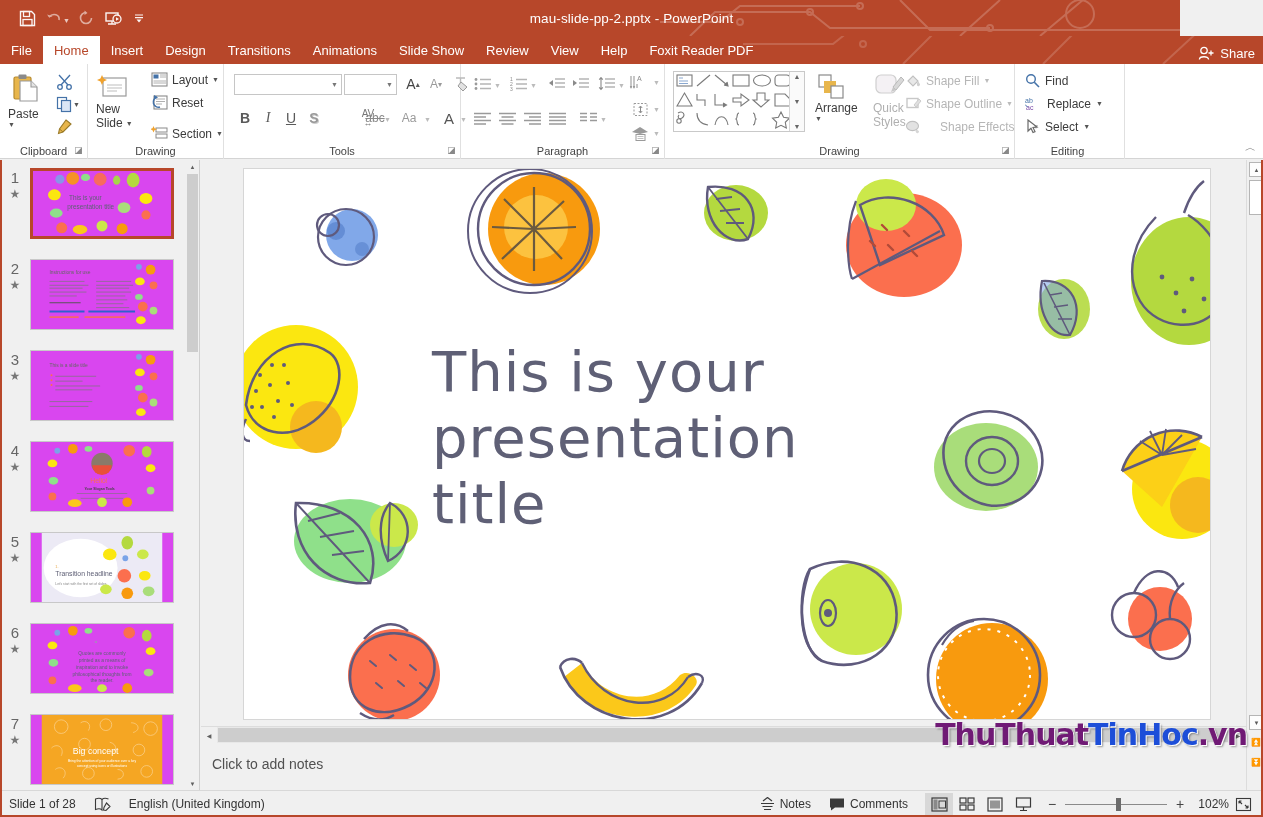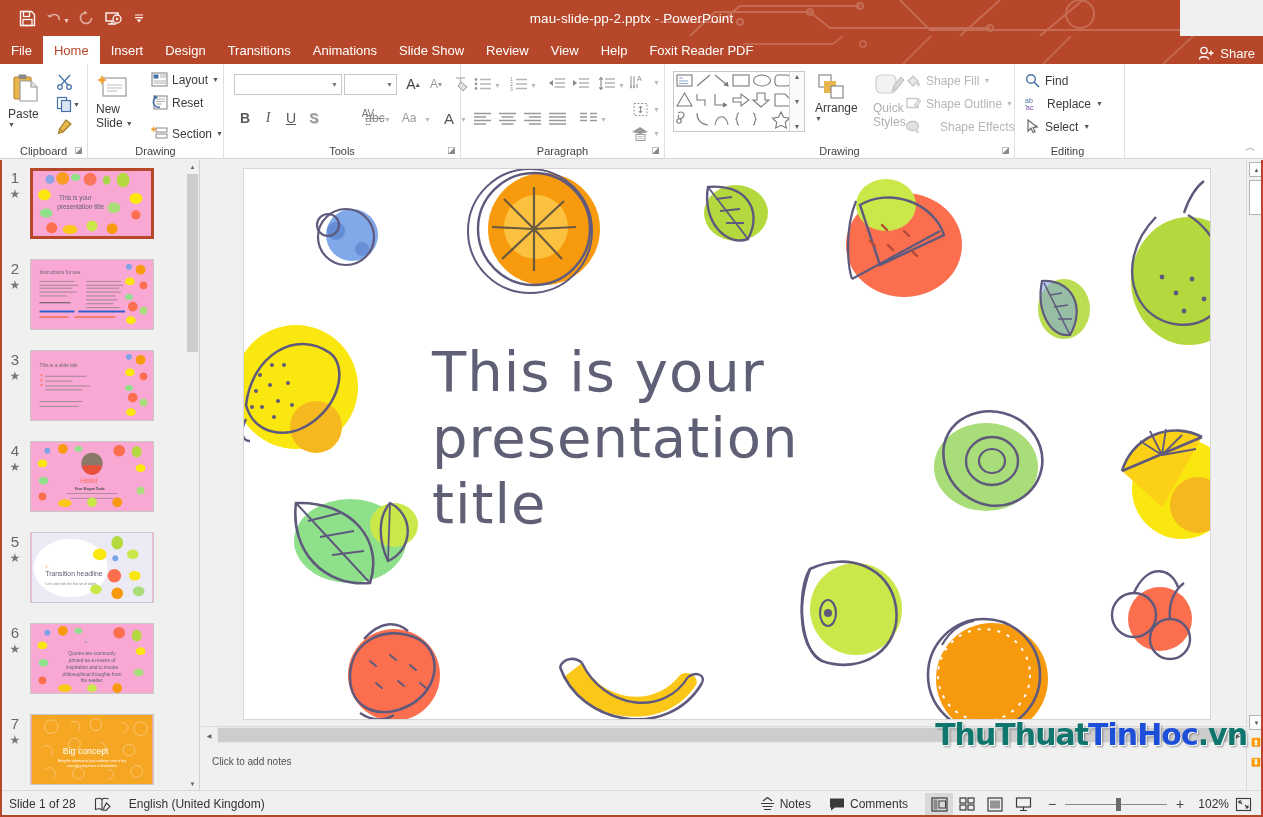--- a/index.html
+++ b/index.html
@@ -127,21 +127,21 @@
   }
   .thumb-row {
     position:absolute; left:0; width:186px; display:flex;
   }
   .thumb-num {
     width:30px; text-align:center; font-size:15px; color:#666;
     padding-top:2px; line-height:1.1;
   }
   .thumb-num .star { display:block; font-size:12px; color:#777; margin-top:1px; }
   .thumb-box {
-    width:124px; height:71px; background:#f9a8d4; border:1px solid #c8c8c8;
+    width:144px; height:71px; background:#d946ef; border:1px solid #c8c8c8;
     position:relative; overflow:hidden;
   }
   .thumb-box.sel { border:3px solid #b7472a; }
   #thumbscroll {
     position:absolute; right:0; top:0; width:13px; height:630px; background:#f0f0f0;
   }
   #thumbscroll .track { position:absolute; top:13px; bottom:13px; left:0; width:13px; background:#f0f0f0; }
   #thumbscroll .thumbbar { position:absolute; left:1px; width:11px; top:14px; height:178px; background:#cdcdcd; }
   .sbarrow {
     position:absolute; left:0; width:13px; height:13px; background:#f0f0f0;
@@ -170,21 +170,21 @@
   }
   #hscroll .htrack { position:absolute; left:16px; right:16px; top:0; height:16px; background:#e8e8e8; }
   #hscroll .hbar { position:absolute; left:17px; top:1px; width:1010px; height:14px; background:#cdcdcd; }
   .hsarrow {
     position:absolute; top:0; width:16px; height:16px; background:#f0f0f0;
     display:flex; align-items:center; justify-content:center; font-size:6px; color:#606060;
   }
 
   #notes {
     position:absolute; left:0; bottom:0; width:1045px; height:46px;
-    background:#f0f0f0; font-size:10px; color:#505050;
+    background:#f0f0f0; font-size:14px; color:#505050;
     padding:12px 0 0 11px;
   }
 
   
   #vscroll {
     position:absolute; right:0; top:0; width:17px; height:630px; background:#f0f0f0;
     border-left:1px solid #dcdcdc;
   }
   #vscroll .vbar { position:absolute; left:2px; top:20px; width:14px; height:35px; background:#fff; border:1px solid #b5b5b5; }
   .vsbtn {
@@ -194,21 +194,21 @@
   .vsglyph { position:absolute; left:2px; width:15px; height:15px;
     display:flex; align-items:center; justify-content:center; font-size:8px; color:#4a4a4a; }
 
   
   #watermark {
     position:absolute; right:16px; bottom:38px; z-index:40;
     font-family:"DejaVu Sans", sans-serif; font-weight:bold; font-size:30px;
     letter-spacing:-1px; white-space:nowrap;
     text-shadow: 1px 1px 0 #fff, 2px 2px 2px rgba(0,0,0,.35);
   }
-  #watermark .b { color:#0f766e; }
+  #watermark .b { color:#701a75; }
   #watermark .r { color:#1d4ed8; }
 
   
   #status {
     position:absolute; left:0; top:790px; width:1263px; height:27px;
     background:#f0f0f0; border-top:1px solid #d8d8d8;
     display:flex; align-items:center; font-size:12px; color:#333;
   }
   #status .sitem { display:flex; align-items:center; padding:0 9px; height:27px; white-space:nowrap; }
   #status .right { margin-left:auto; display:flex; align-items:center; height:27px; }

